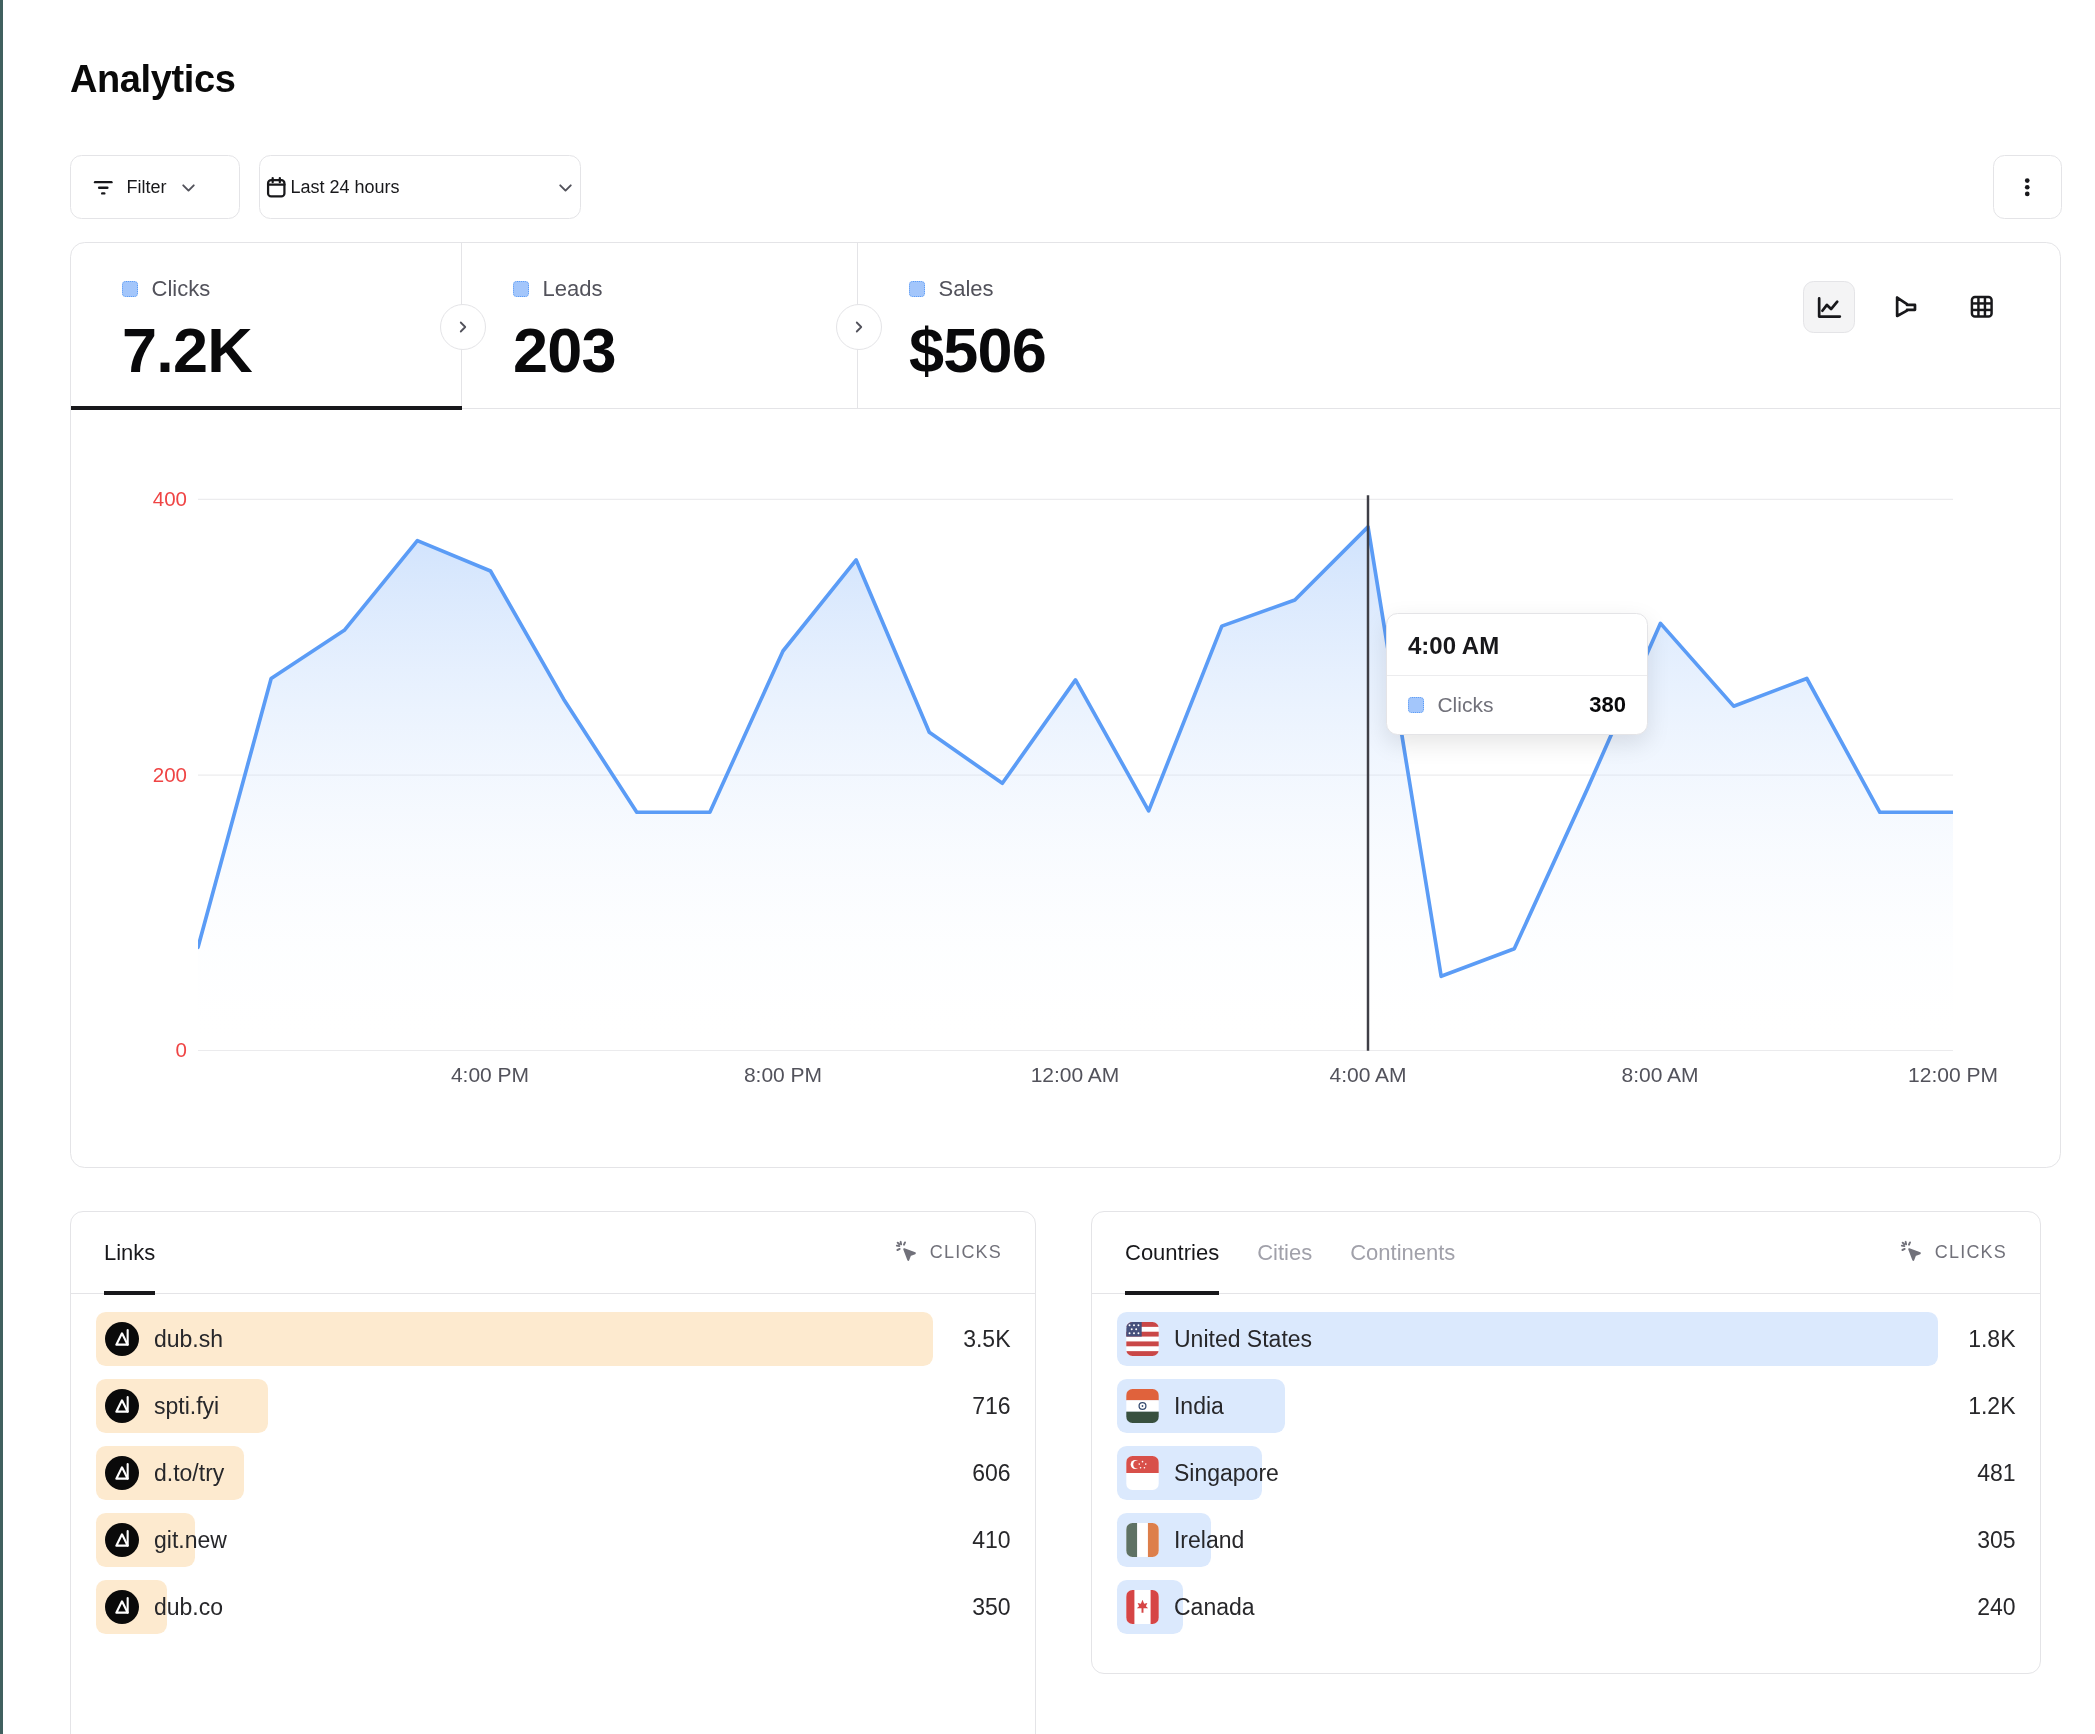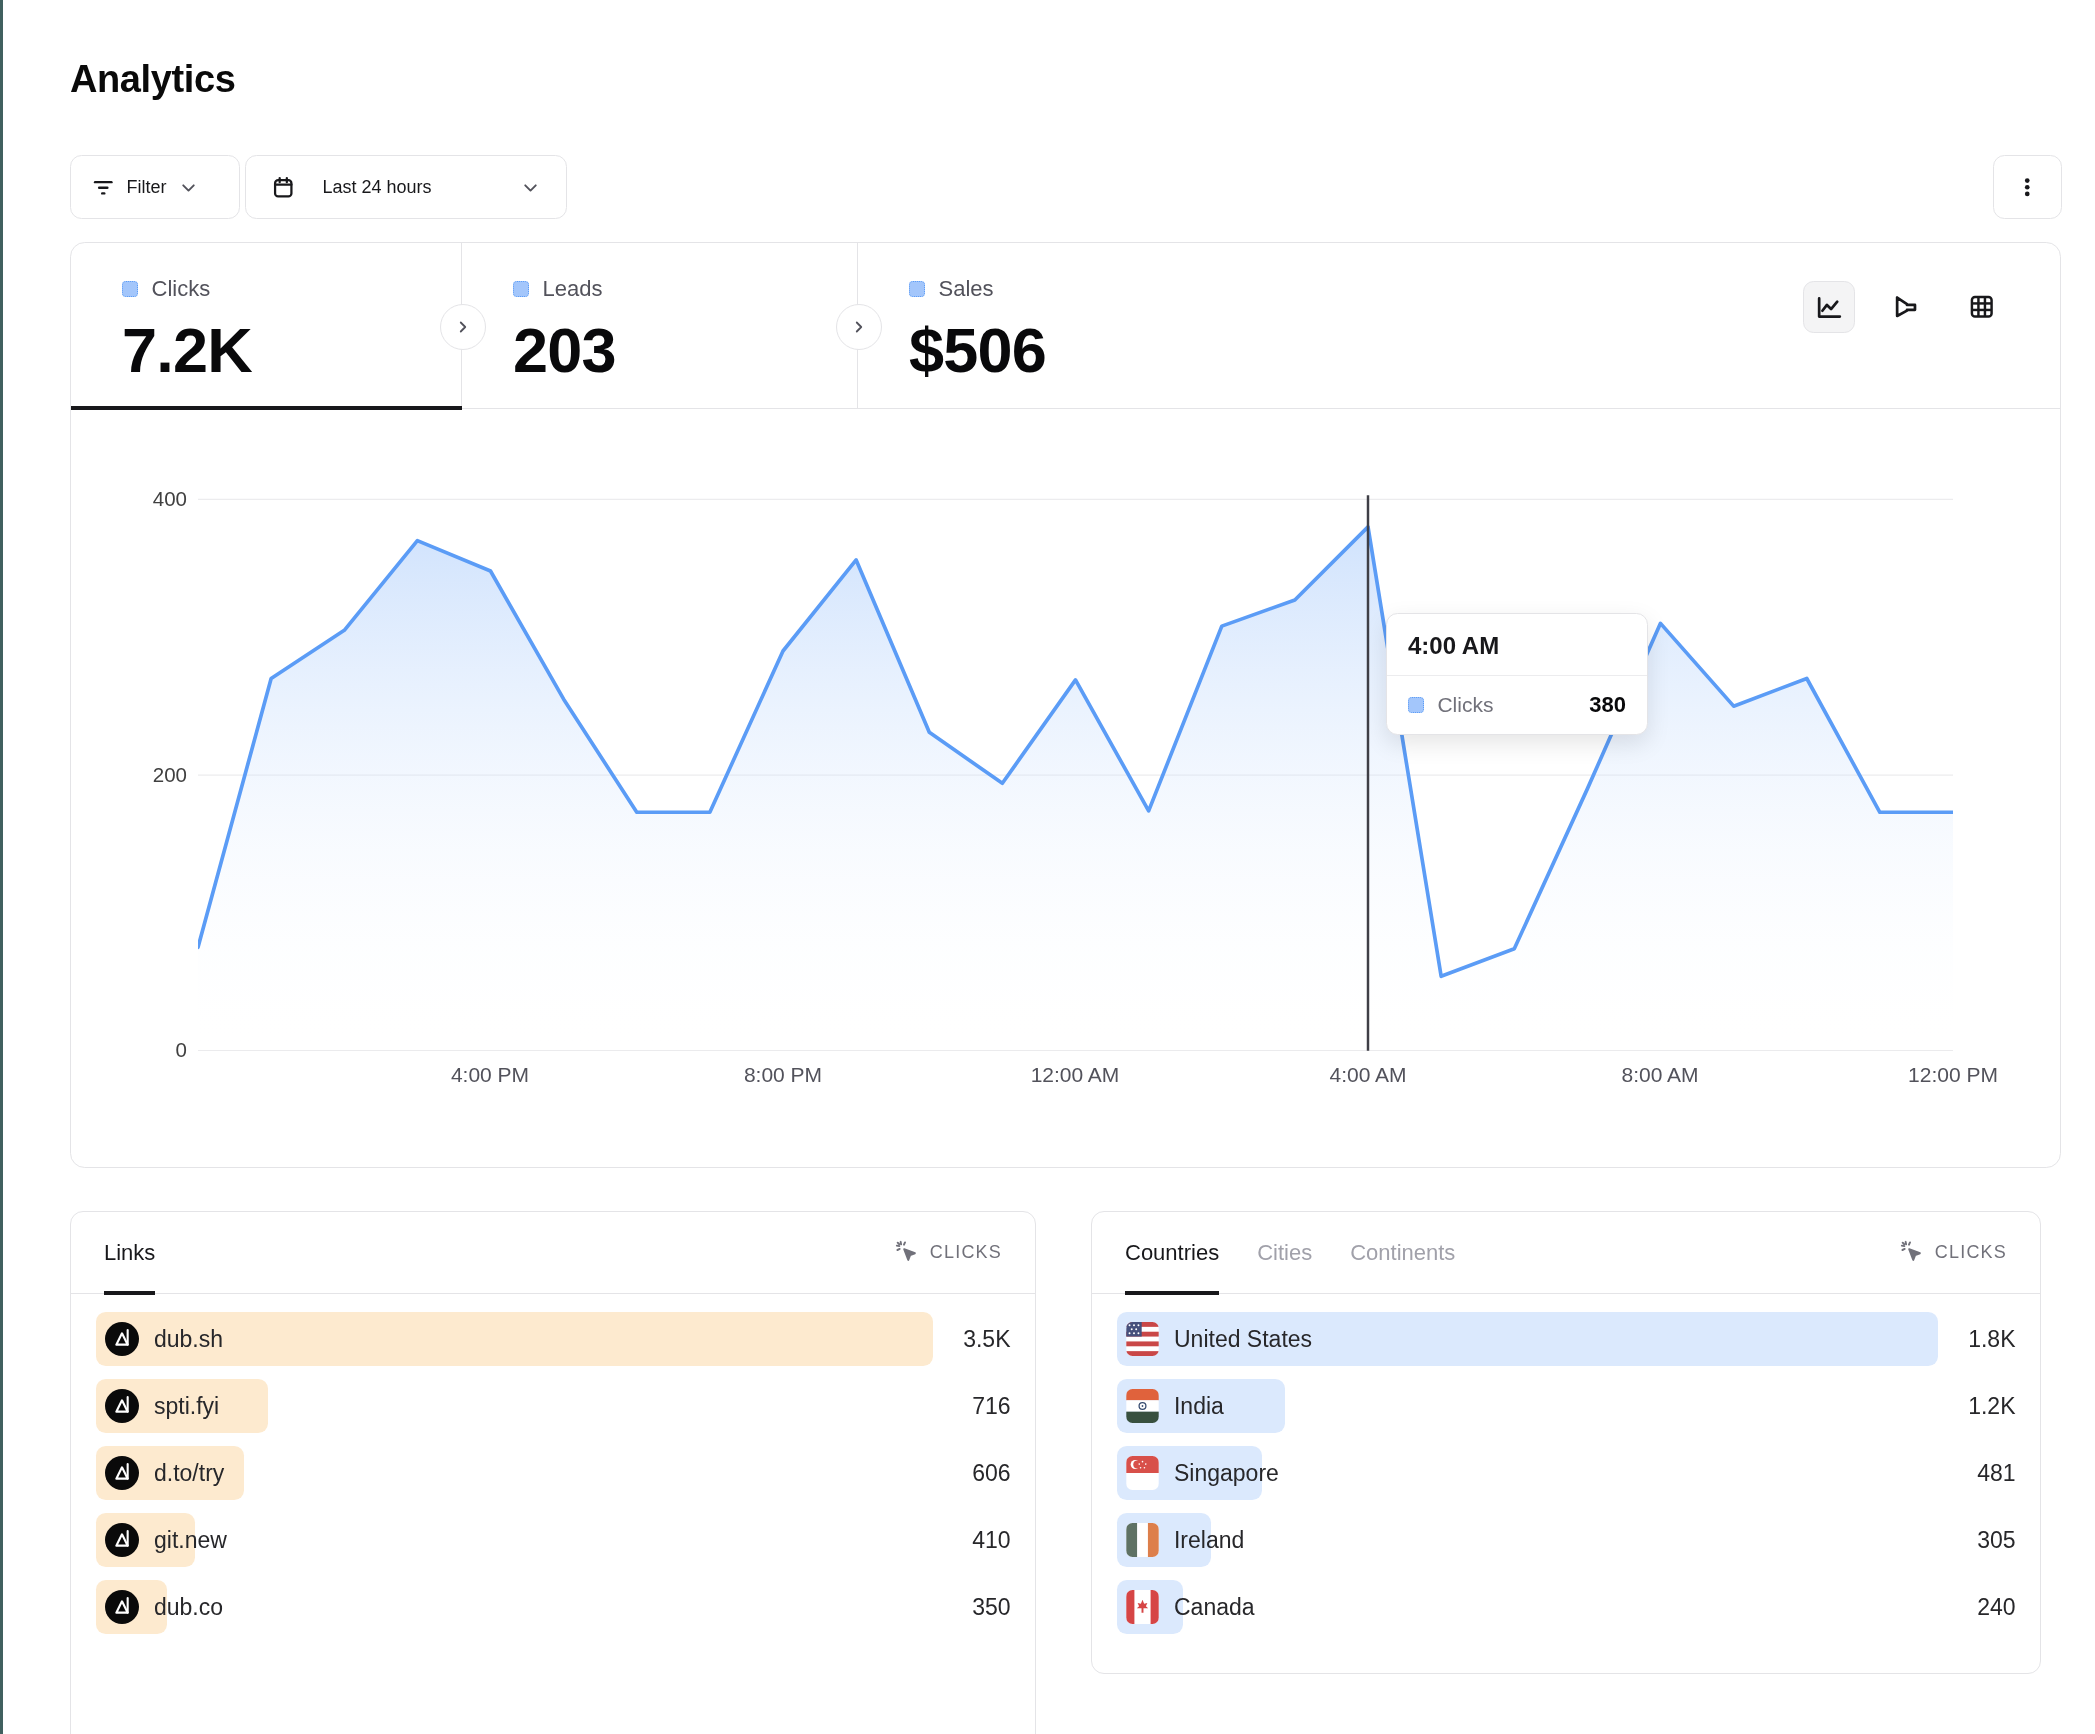--- a/index.html
+++ b/index.html
@@ -9,21 +9,21 @@
   }
   .edge-strip{position:absolute;left:0;top:0;width:2.5px;height:1735px;background:#40605f;}
 
   
   .page-title{position:absolute;left:70px;top:33px;font-size:38px;font-weight:700;color:#0a0a0a;letter-spacing:-0.4px;}
   .btn{
     position:absolute;top:155px;height:64px;background:#fff;border:1.2px solid #e4e4e7;border-radius:11.5px;
     display:flex;align-items:center;box-sizing:border-box;font-size:18px;color:#18181b;cursor:pointer;
   }
   .filter-btn{left:70px;width:170px;padding:0 19.6px;gap:11.5px;}
-  .date-btn{left:245px;width:322px;padding:0 25px;gap:27px;}
+  .date-btn{left:259px;width:322px;padding:0 4px;gap:2px;}
   .date-btn .spacer{flex:1;}
   .kebab-btn{left:1993px;width:69px;justify-content:center;}
   .icon{display:inline-flex;align-items:center;justify-content:center;}
 
   
   .main-card{
     position:absolute;left:70px;top:242px;width:1991px;height:926px;background:#fff;
     border:1.2px solid #e4e4e7;border-radius:14.7px;box-sizing:border-box;
   }
   .tabs-row{position:relative;height:165px;border-bottom:1.2px solid #e4e4e7;display:flex;}
@@ -42,21 +42,21 @@
   }
   .tab-chevron.c1{left:369px;}
   .tab-chevron.c2{left:765px;}
   .view-switcher{position:absolute;right:52px;top:38px;display:flex;align-items:center;gap:24.5px;}
   .view-btn{width:52px;height:52px;border-radius:10.6px;display:flex;align-items:center;justify-content:center;cursor:pointer;}
   .view-btn.active{background:#f4f4f5;border:1.2px solid #e4e4e7;box-sizing:border-box;}
 
   
   .plot-wrap{position:absolute;left:0;top:0;width:100%;height:100%;}
   .chart-svg{position:absolute;left:127px;top:216px;}
-  .ytick{position:absolute;width:57px;text-align:right;font-size:20.5px;color:#404040;left:59px;}
+  .ytick{position:absolute;width:57px;text-align:right;font-size:20.5px;color:#ef4444;left:59px;}
   .ytick.y400{top:244px;}
   .ytick.y200{top:520px;}
   .ytick.y0{top:795px;}
   .xtick{position:absolute;top:820px;transform:translateX(-50%);font-size:21px;color:#52525b;white-space:nowrap;}
   .tooltip{
     position:absolute;top:370px;width:262px;background:#fff;border:1.2px solid #e4e4e7;border-radius:11.5px;
     box-shadow:0 8.2px 23px rgba(0,0,0,.10);z-index:5;box-sizing:border-box;
   }
   .tooltip-head{padding:18px 21px 14.7px;font-size:24px;font-weight:600;color:#18181b;border-bottom:1.2px solid #ececee;}
   .tooltip-row{display:flex;align-items:center;gap:13px;padding:16.4px 21px;}

